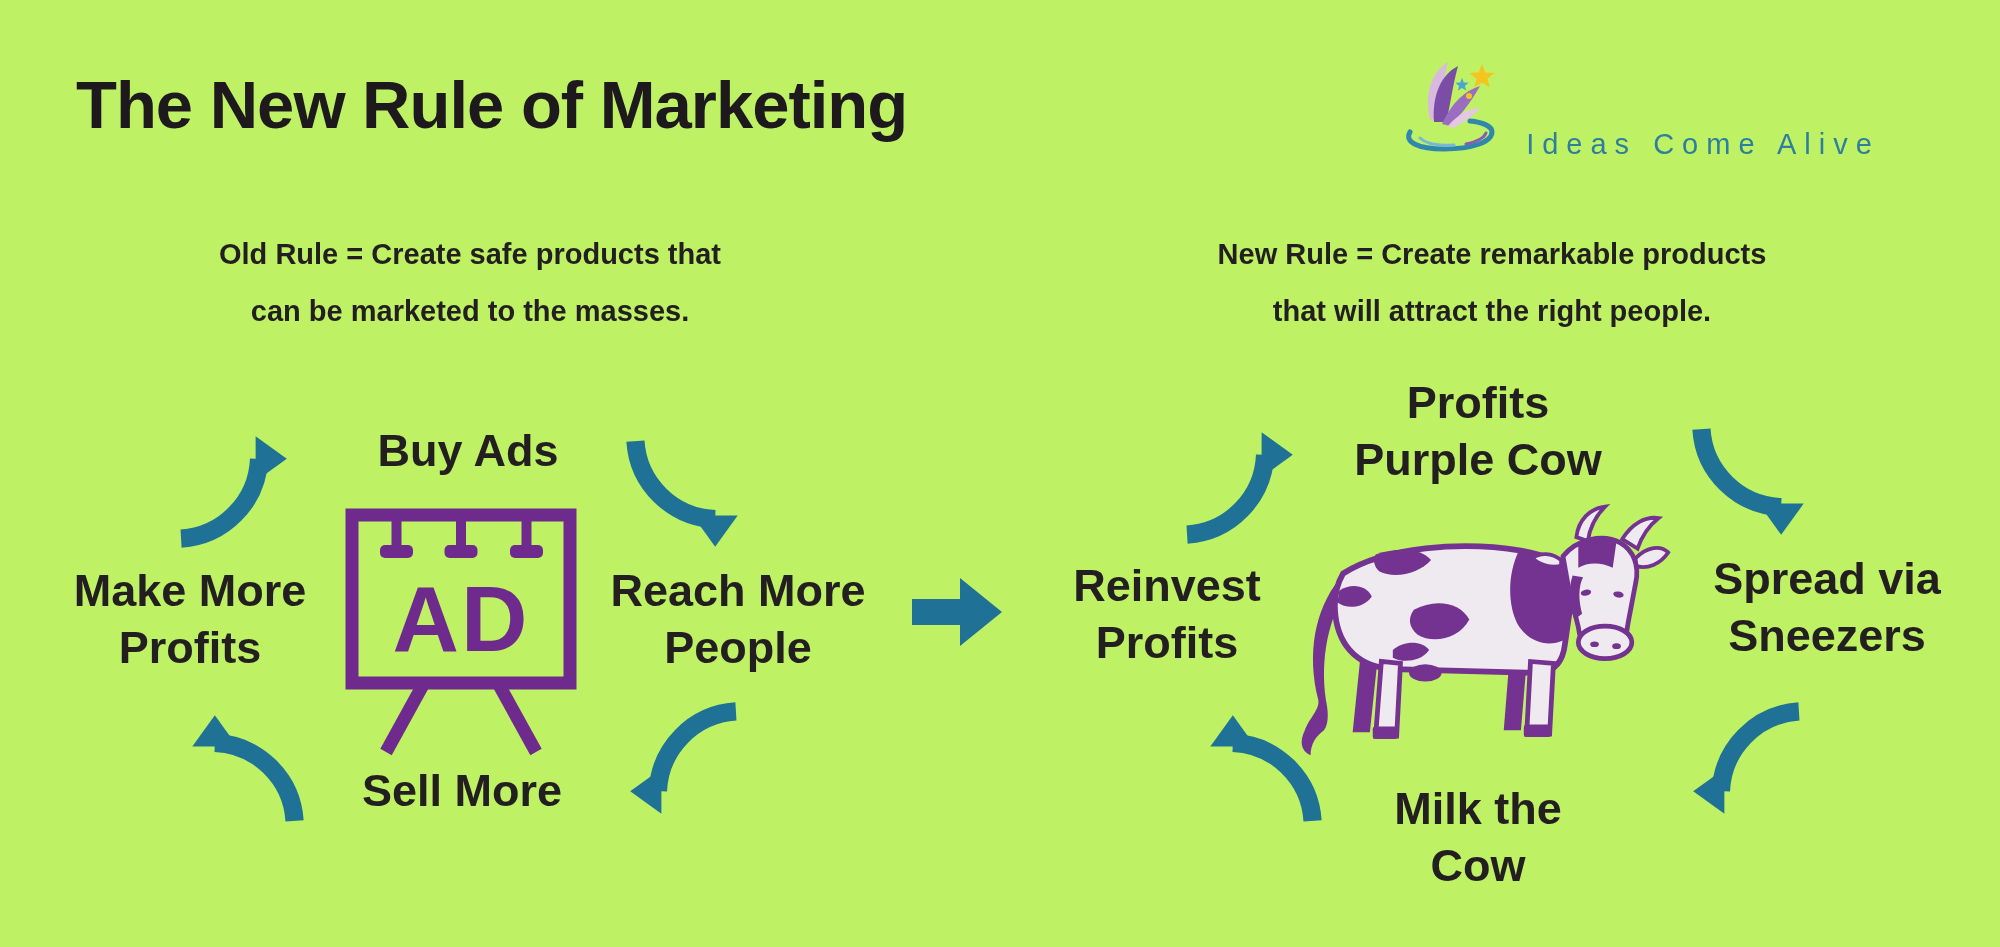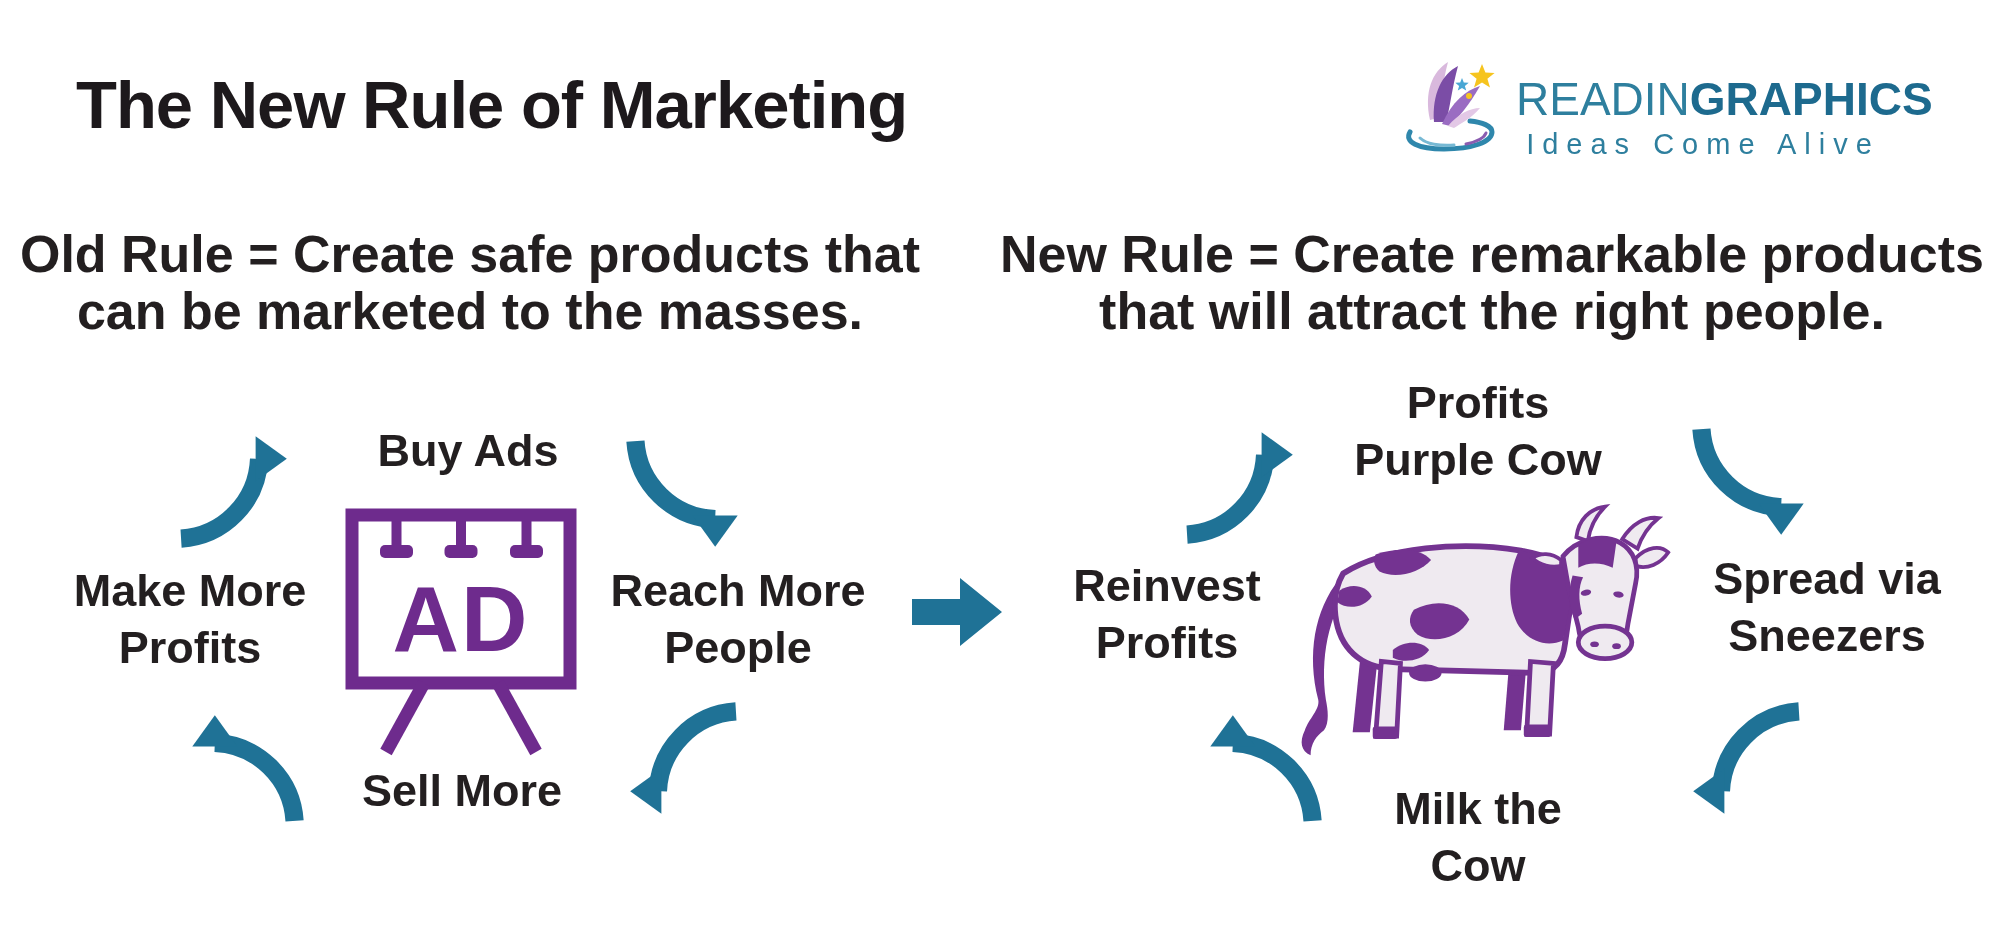--- a/index.html
+++ b/index.html
@@ -1,19 +1,19 @@
 <!DOCTYPE html>
 <html><head>
 <meta charset="utf-8">
 <style>
   html,body{margin:0;padding:0;background:#cfcacf;}
   .canvas{
     position:relative;
     width:2000px;height:947px;
-    background:#ffffff;
+    background:#bef264;
     font-family:"Liberation Sans", sans-serif;
     overflow:hidden;
   }
   .title{
     position:absolute;left:76px;top:66px;
     font-size:67px;font-weight:700;letter-spacing:-1px;
     color:#1d191c;white-space:nowrap;
   }
   
   .logo-name{
@@ -23,21 +23,21 @@
   .logo-name .lt{color:#2e7f9e;font-weight:400;}
   .logo-name .dk{color:#1d6a8e;font-weight:700;}
   .logo-tagline{
     position:absolute;left:1703px;top:128px;transform:translateX(-50%);
     font-size:29px;font-weight:400;
     letter-spacing:8px;color:#2e7f9e;white-space:nowrap;
   }
   
   .subtitle{
     position:absolute;top:226px;transform:translateX(-50%);
-    text-align:center;font-size:52px;font-weight:700;line-height:57px;
+    text-align:center;font-size:29px;font-weight:700;line-height:57px;
     color:#231f20;white-space:nowrap;
   }
   .subtitle.old{left:470px;}
   .subtitle.new{left:1492px;}
   
   .label{
     position:absolute;transform:translateX(-50%);
     text-align:center;font-size:45px;font-weight:700;line-height:57px;
     color:#231f20;white-space:nowrap;
   }
@@ -67,23 +67,20 @@
     <path d="M24,82 C30,88 44,90 58,89" fill="none" stroke="#77b9d4" stroke-width="3" stroke-linecap="round"></path>
     <path d="M70,88 C80,86 88,82 90,77" fill="none" stroke="#8a5cb0" stroke-width="3" stroke-linecap="round"></path>
     <path d="M34,64 C28,36 36,16 52,6 C46,28 46,46 42,62 Z" fill="#d9b9dd"></path>
     <path d="M38,66 C36,38 46,18 62,10 C56,32 54,52 50,66 Z" fill="#7b4da6"></path>
     <path d="M46,68 C56,46 70,34 84,30 C74,48 62,62 54,70 Z" fill="#9a6cc2"></path>
     <path d="M52,70 C62,58 74,52 84,52 C76,62 64,68 58,72 Z" fill="#e3c8e6"></path>
     <polygon points="86,8 89.4,16.6 98.6,17 91.4,22.8 94,31.6 86,26.4 78,31.6 80.6,22.8 73.4,17 82.6,16.6" fill="#f6c41f"></polygon>
     <polygon points="66,22 67.8,26.6 72.7,26.8 68.9,29.9 70.2,34.6 66,31.9 61.8,34.6 63.1,29.9 59.3,26.8 64.2,26.6" fill="#49a7d4"></polygon>
     <circle cx="73" cy="40" r="3" fill="#f6c41f"></circle>
   </svg>
-  <div class="logo-name">
-    <span class="lt">READIN</span><span class="dk">GRAPHICS</span>
-  </div>
   <div class="logo-tagline">Ideas Come Alive</div>
 
   <div class="subtitle old">
     <div>Old Rule = Create safe products that</div>
     <div>can be marketed to the masses.</div>
   </div>
   <div class="subtitle new">
     <div>New Rule = Create remarkable products</div>
     <div>that will attract the right people.</div>
   </div>

